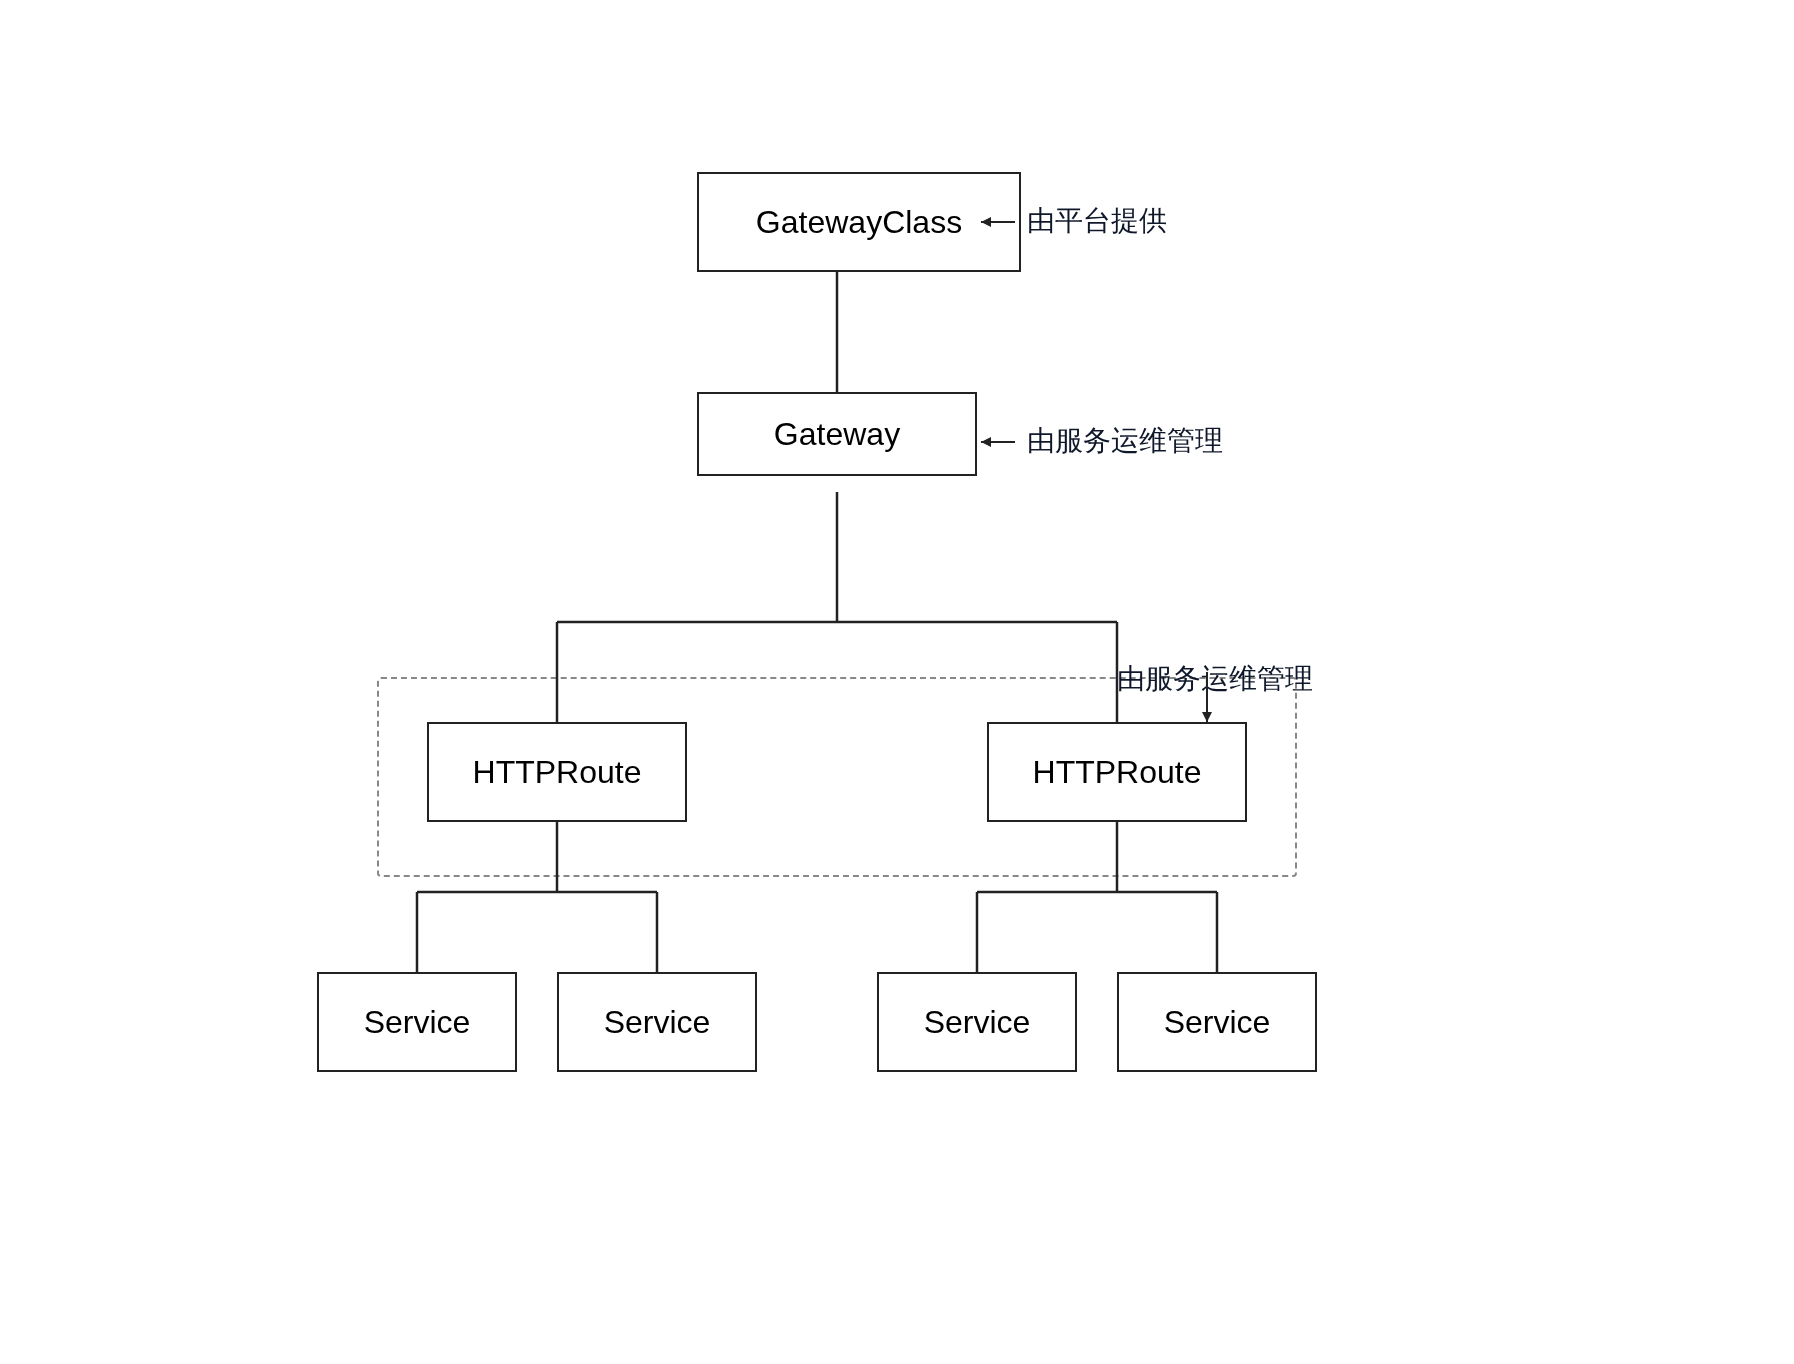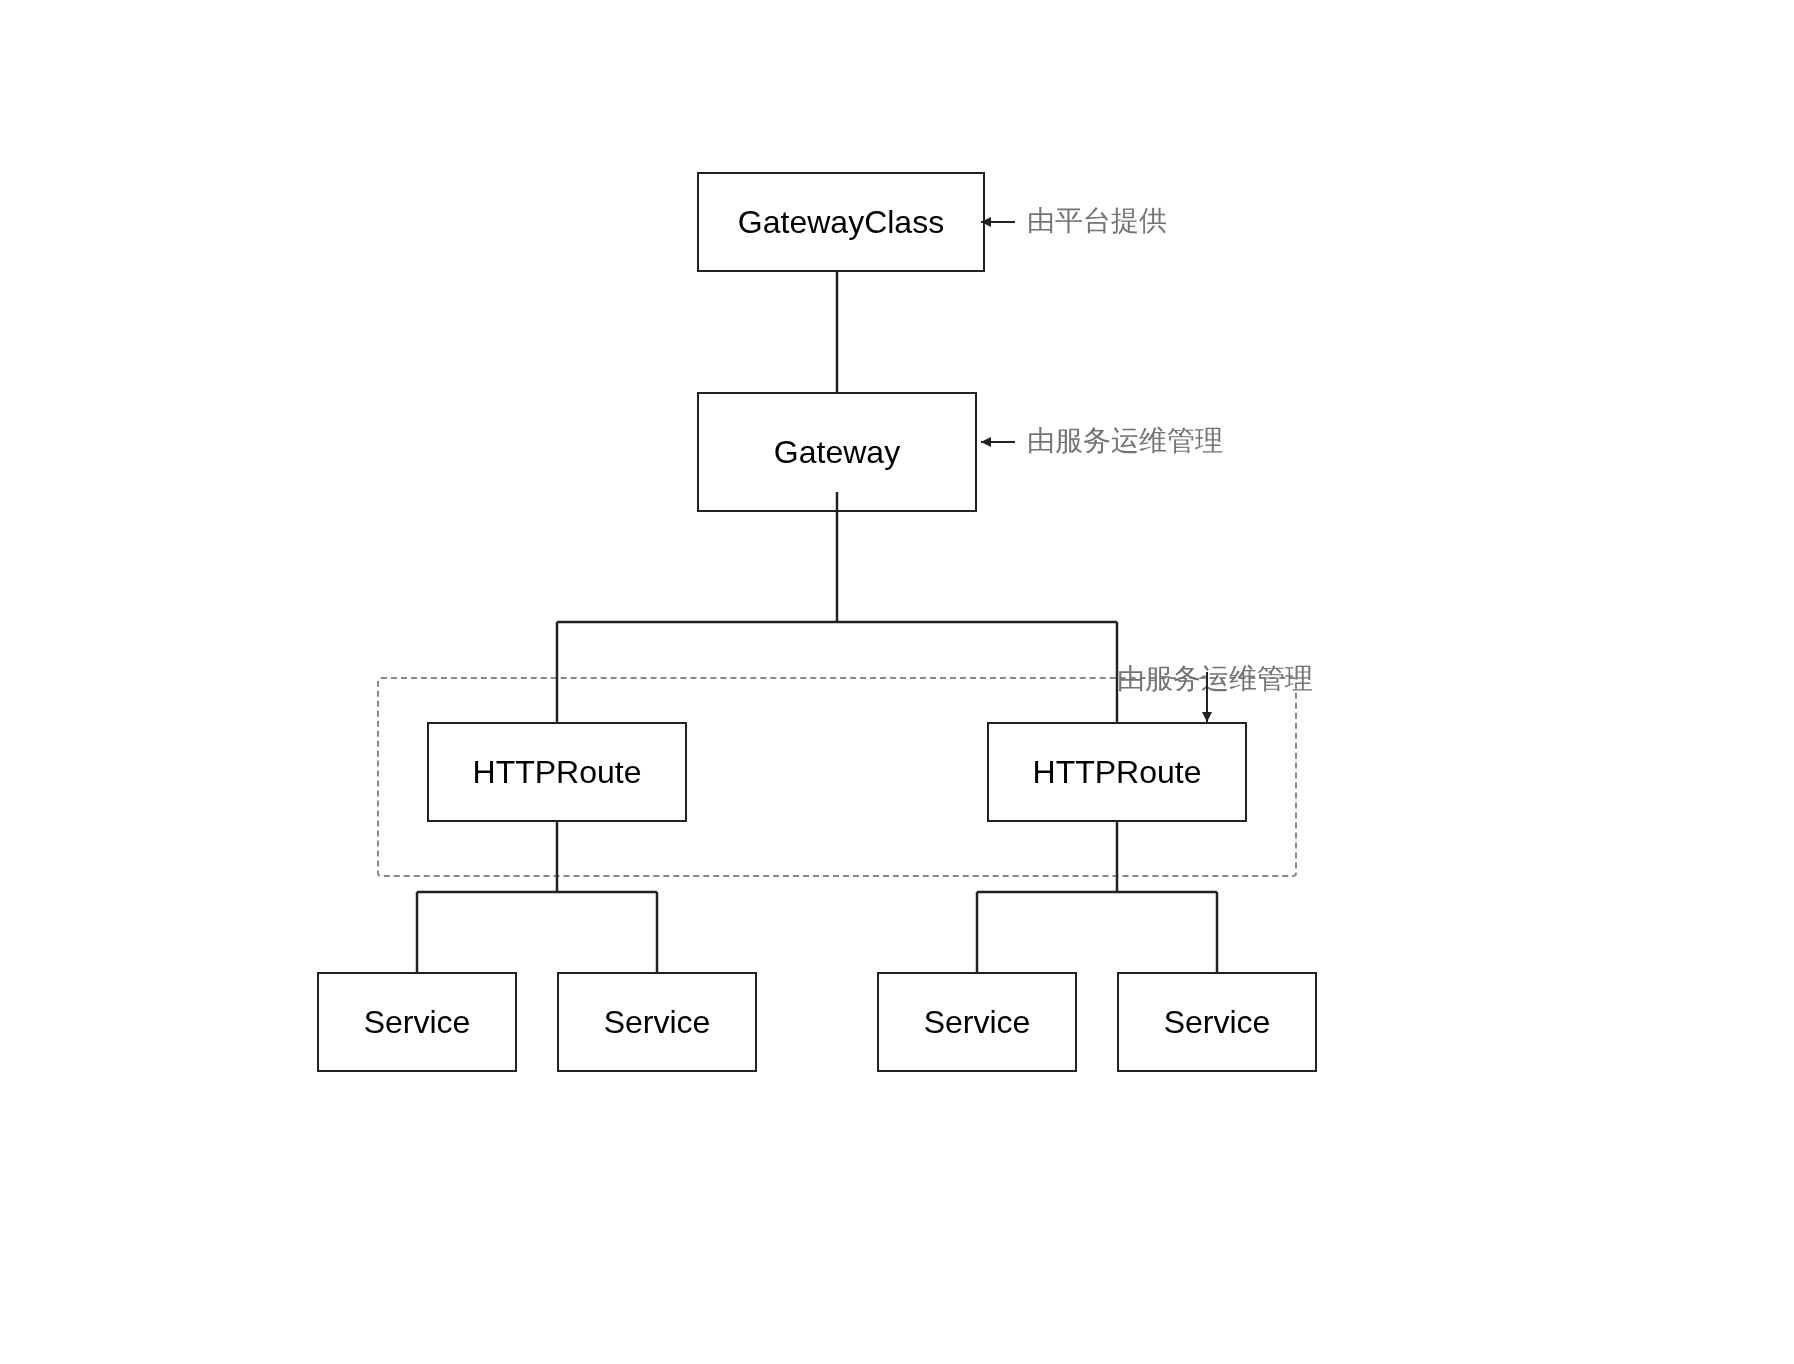--- a/index.html
+++ b/index.html
@@ -27,21 +27,21 @@
       display: flex;
       align-items: center;
       justify-content: center;
       font-size: 32px;
       font-weight: 400;
     }
 
     .annotation {
       position: absolute;
       font-size: 28px;
-      color: #737373;
+      color: #0f172a;
       white-space: nowrap;
     }
 
     
     .diagram-svg {
       position: absolute;
       top: 0;
       left: 0;
       width: 100%;
       height: 100%;
@@ -55,25 +55,25 @@
       background: transparent;
     }
   </style>
 </head>
 <body>
 
 <div class="diagram-container">
 
   <div class="dashed-box" id="dashed-box" style="left: 80px; top: 545px; width: 920px; height: 200px;"></div>
 
-  <div class="node" id="node-gatewayClass" style="left: 400px; top: 40px; width: 288px; height: 100px;">
+  <div class="node" id="node-gatewayClass" style="left: 400px; top: 40px; width: 324px; height: 100px;">
     <span>GatewayClass</span>
   </div>
 
-  <div class="node" id="node-gateway" style="left: 400px; top: 260px; width: 280px; height: 120px;">
+  <div class="node" id="node-gateway" style="left: 400px; top: 260px; width: 280px; height: 84px;">
     <span>Gateway</span>
   </div>
 
   <div class="node" id="node-httpRoute1" style="left: 130px; top: 590px; width: 260px; height: 100px;">
     <span>HTTPRoute</span>
   </div>
 
   <div class="node" id="node-httpRoute2" style="left: 690px; top: 590px; width: 260px; height: 100px;">
     <span>HTTPRoute</span>
   </div>

